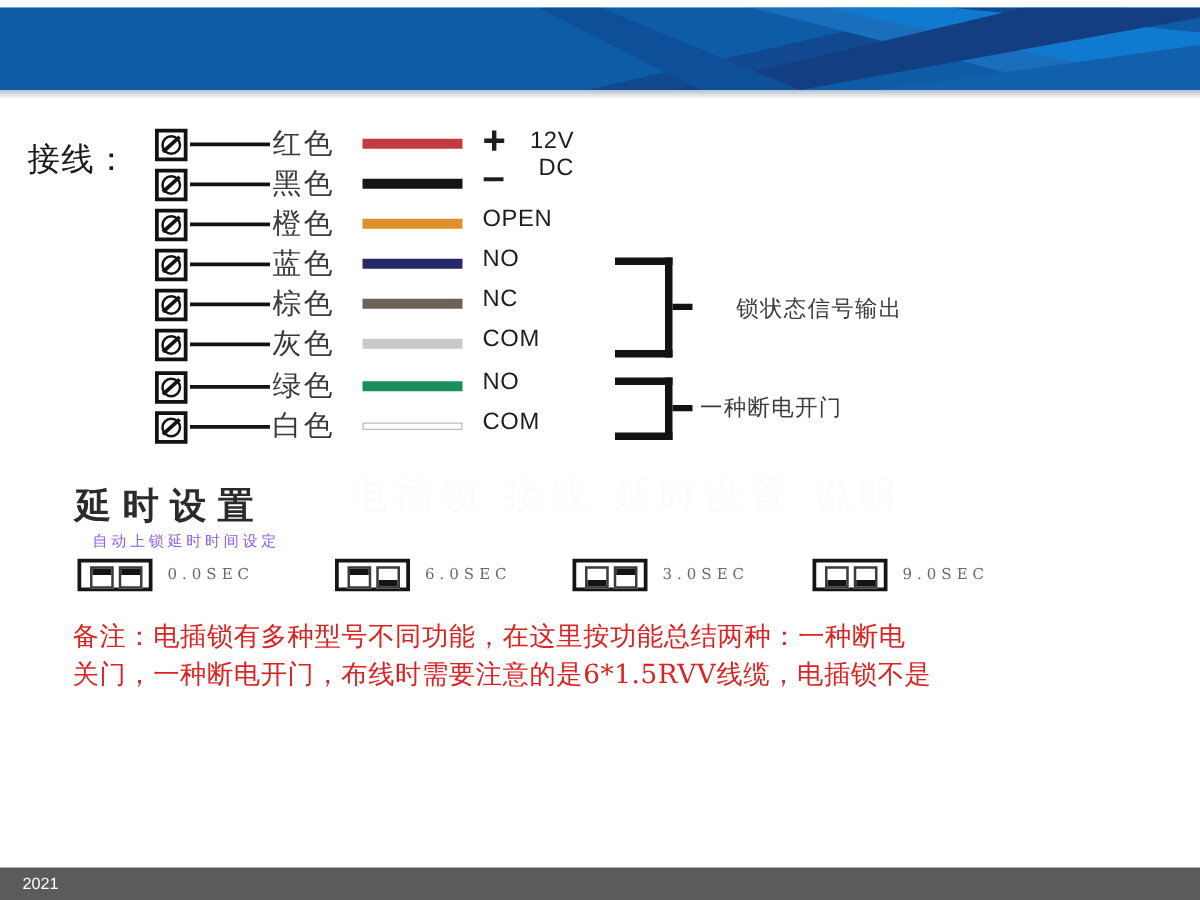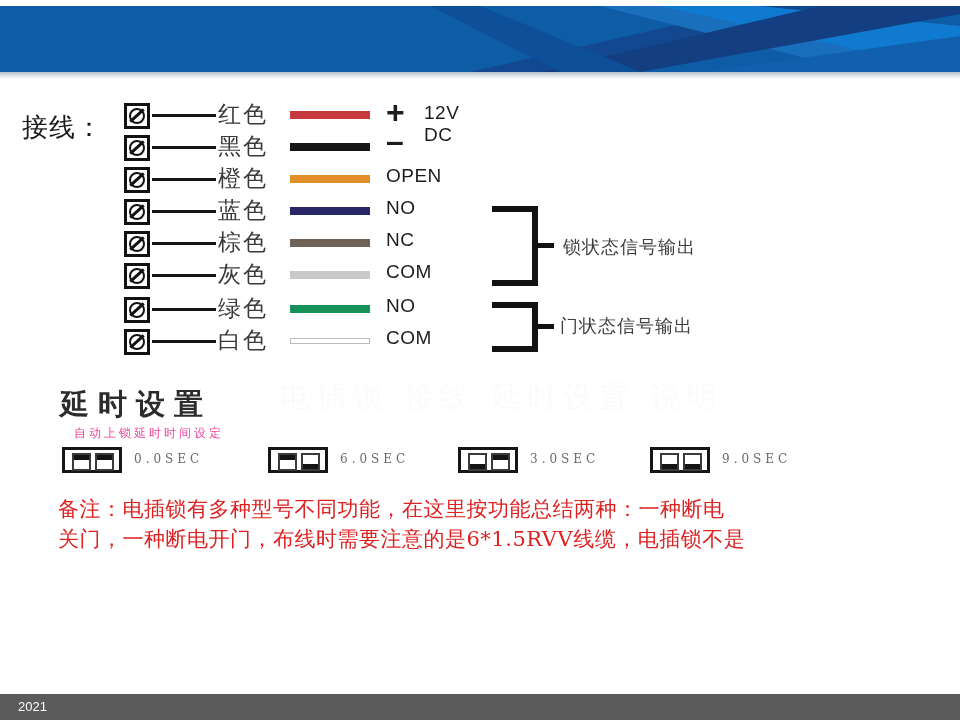--- a/index.html
+++ b/index.html
@@ -86,21 +86,21 @@
   }
   .sym-plus, .sym-minus {
     position: absolute; left: 262px;
     font-family: "Liberation Sans", sans-serif;
     font-weight: bold; color: #1d1d1d;
   }
   .sym-plus { top: -6px; font-size: 32px; }
   .sym-minus { top: -9px; font-size: 32px; }
   .volt {
     position: absolute; left: 300px; top: 2px;
-    font-size: 19px; color: #1d1d1d; letter-spacing: .5px;
+    font-size: 19px; color: #1d1d1d; letter-spacing: .5px; text-align: right;
   }
 
   
   .bracket { position: absolute; }
   .bracket .bv { position: absolute; width: 6px; background: #121212; }
   .bracket .bh { position: absolute; height: 6px; background: #121212; }
   .bracket .btick { position: absolute; width: 16px; height: 5px; background: #121212; }
   .bracket-label {
     position: absolute;
     font-family: "DejaVu Serif", serif;
@@ -112,21 +112,21 @@
   #delay { position: absolute; left: 0; top: 385px; width: 884px; height: 100px; }
   #delay-title {
     position: absolute; left: 60px; top: 0px;
     font-family: "DejaVu Serif", serif;
     font-weight: bold; font-size: 29px; color: #2b2b2b;
     letter-spacing: 9px;
   }
   #delay-sub {
     position: absolute; left: 74px; top: 40px;
     font-family: "DejaVu Serif", serif;
-    font-size: 12px; color: #ec4899; letter-spacing: 3px; text-align: center;
+    font-size: 12px; color: #8b5cf6; letter-spacing: 3px; text-align: center;
   }
   .dip { position: absolute; top: 62px; }
   .dip-body {
     position: absolute; left: 0; top: 0;
     width: 60px; height: 26px;
     border: 3px solid #161616; background: #ffffff;
   }
   .dip-sw {
     position: absolute; top: 3px;
     width: 19px; height: 18px;
@@ -277,29 +277,29 @@
     <div class="swatch hollow"></div>
     <div class="fn-label">COM</div>
   </div>
 
   <div class="bracket" style="left:492px; top:118px; width:62px; height:80px">
     <div class="bh" style="left:0; top:0; width:46px"></div>
     <div class="bv" style="left:40px; top:0; height:80px"></div>
     <div class="bh" style="left:0; top:74px; width:46px"></div>
     <div class="btick" style="left:46px; top:37px"></div>
   </div>
-  <div class="bracket-label" style="left:563px; top:147px">锁状态信号输出</div>
+  <div class="bracket-label" style="left:589px; top:147px">锁状态信号输出</div>
 
   <div class="bracket" style="left:492px; top:214px; width:62px; height:50px">
     <div class="bh" style="left:0; top:0; width:46px"></div>
     <div class="bv" style="left:40px; top:0; height:50px"></div>
     <div class="bh" style="left:0; top:44px; width:46px"></div>
     <div class="btick" style="left:46px; top:22px"></div>
   </div>
-  <div class="bracket-label" style="left:560px; top:226px">门状态信号输出</div>
+  <div class="bracket-label" style="left:560px; top:226px">一种断电开门</div>
 
 </div>
 
 <div id="delay">
 
   <div id="delay-title">延时设置</div>
   <div id="delay-sub">自动上锁延时时间设定</div>
 
   <div class="dip" style="left:62px">
     <div class="dip-body">

